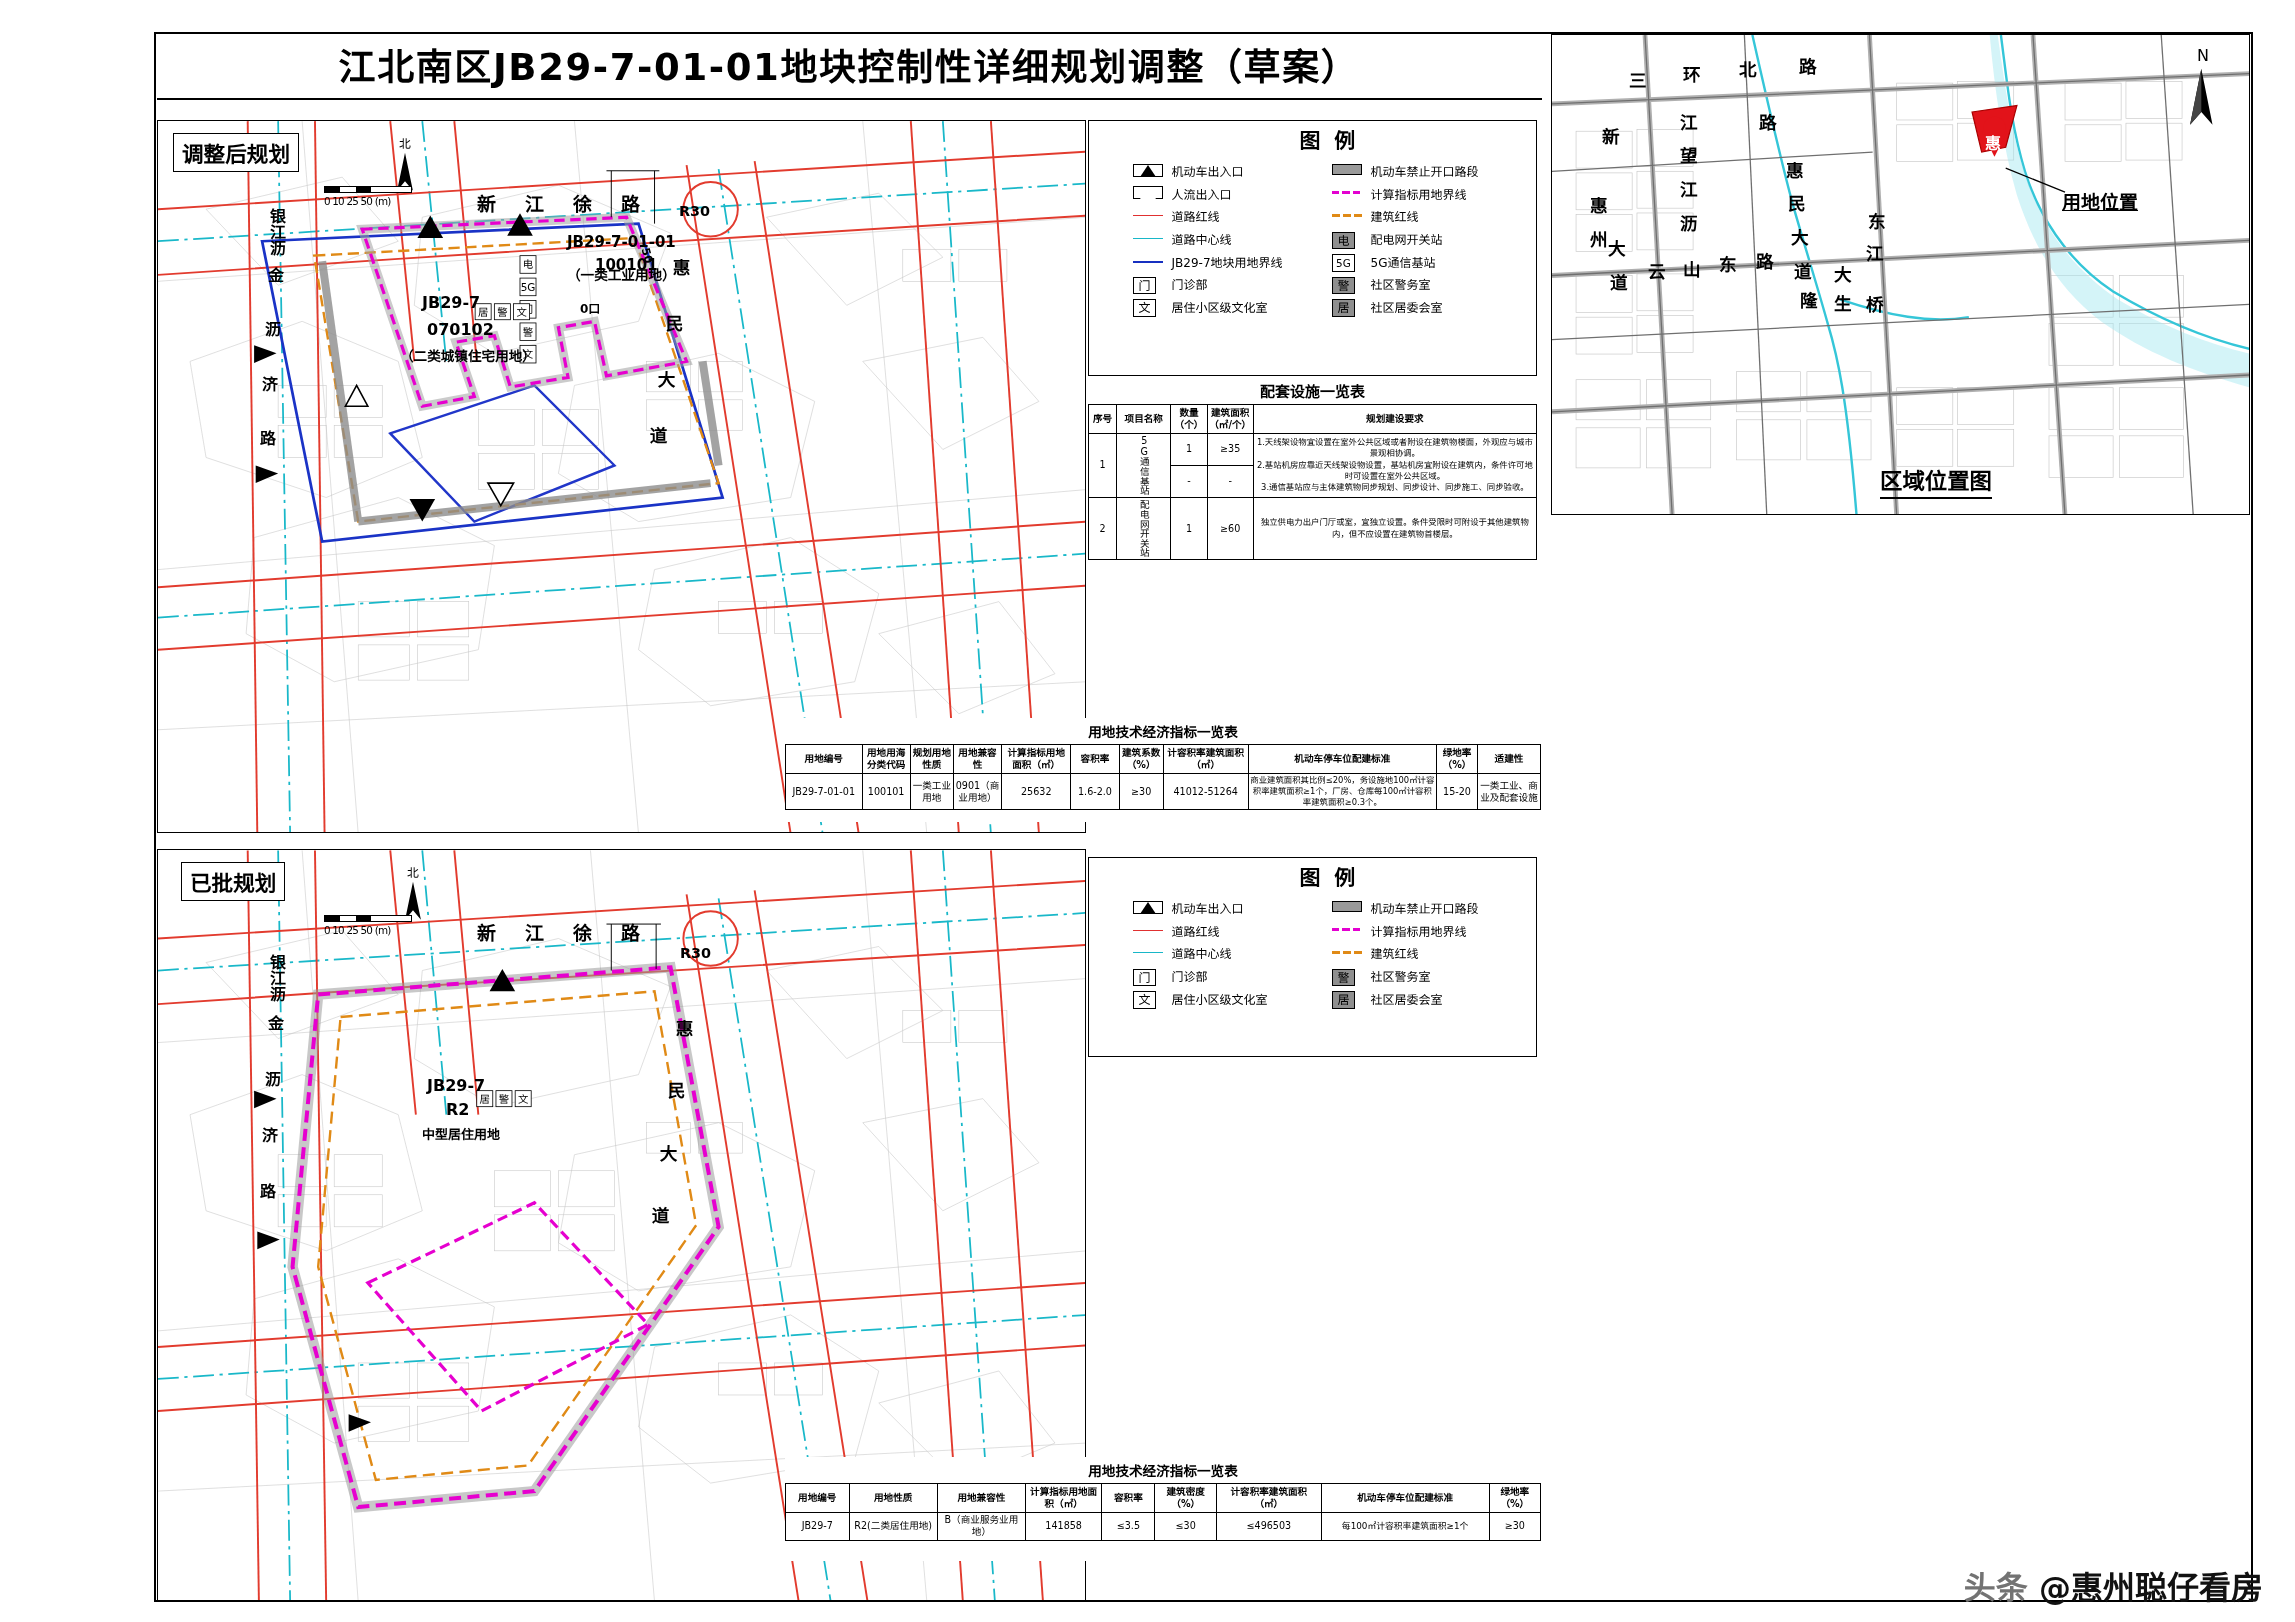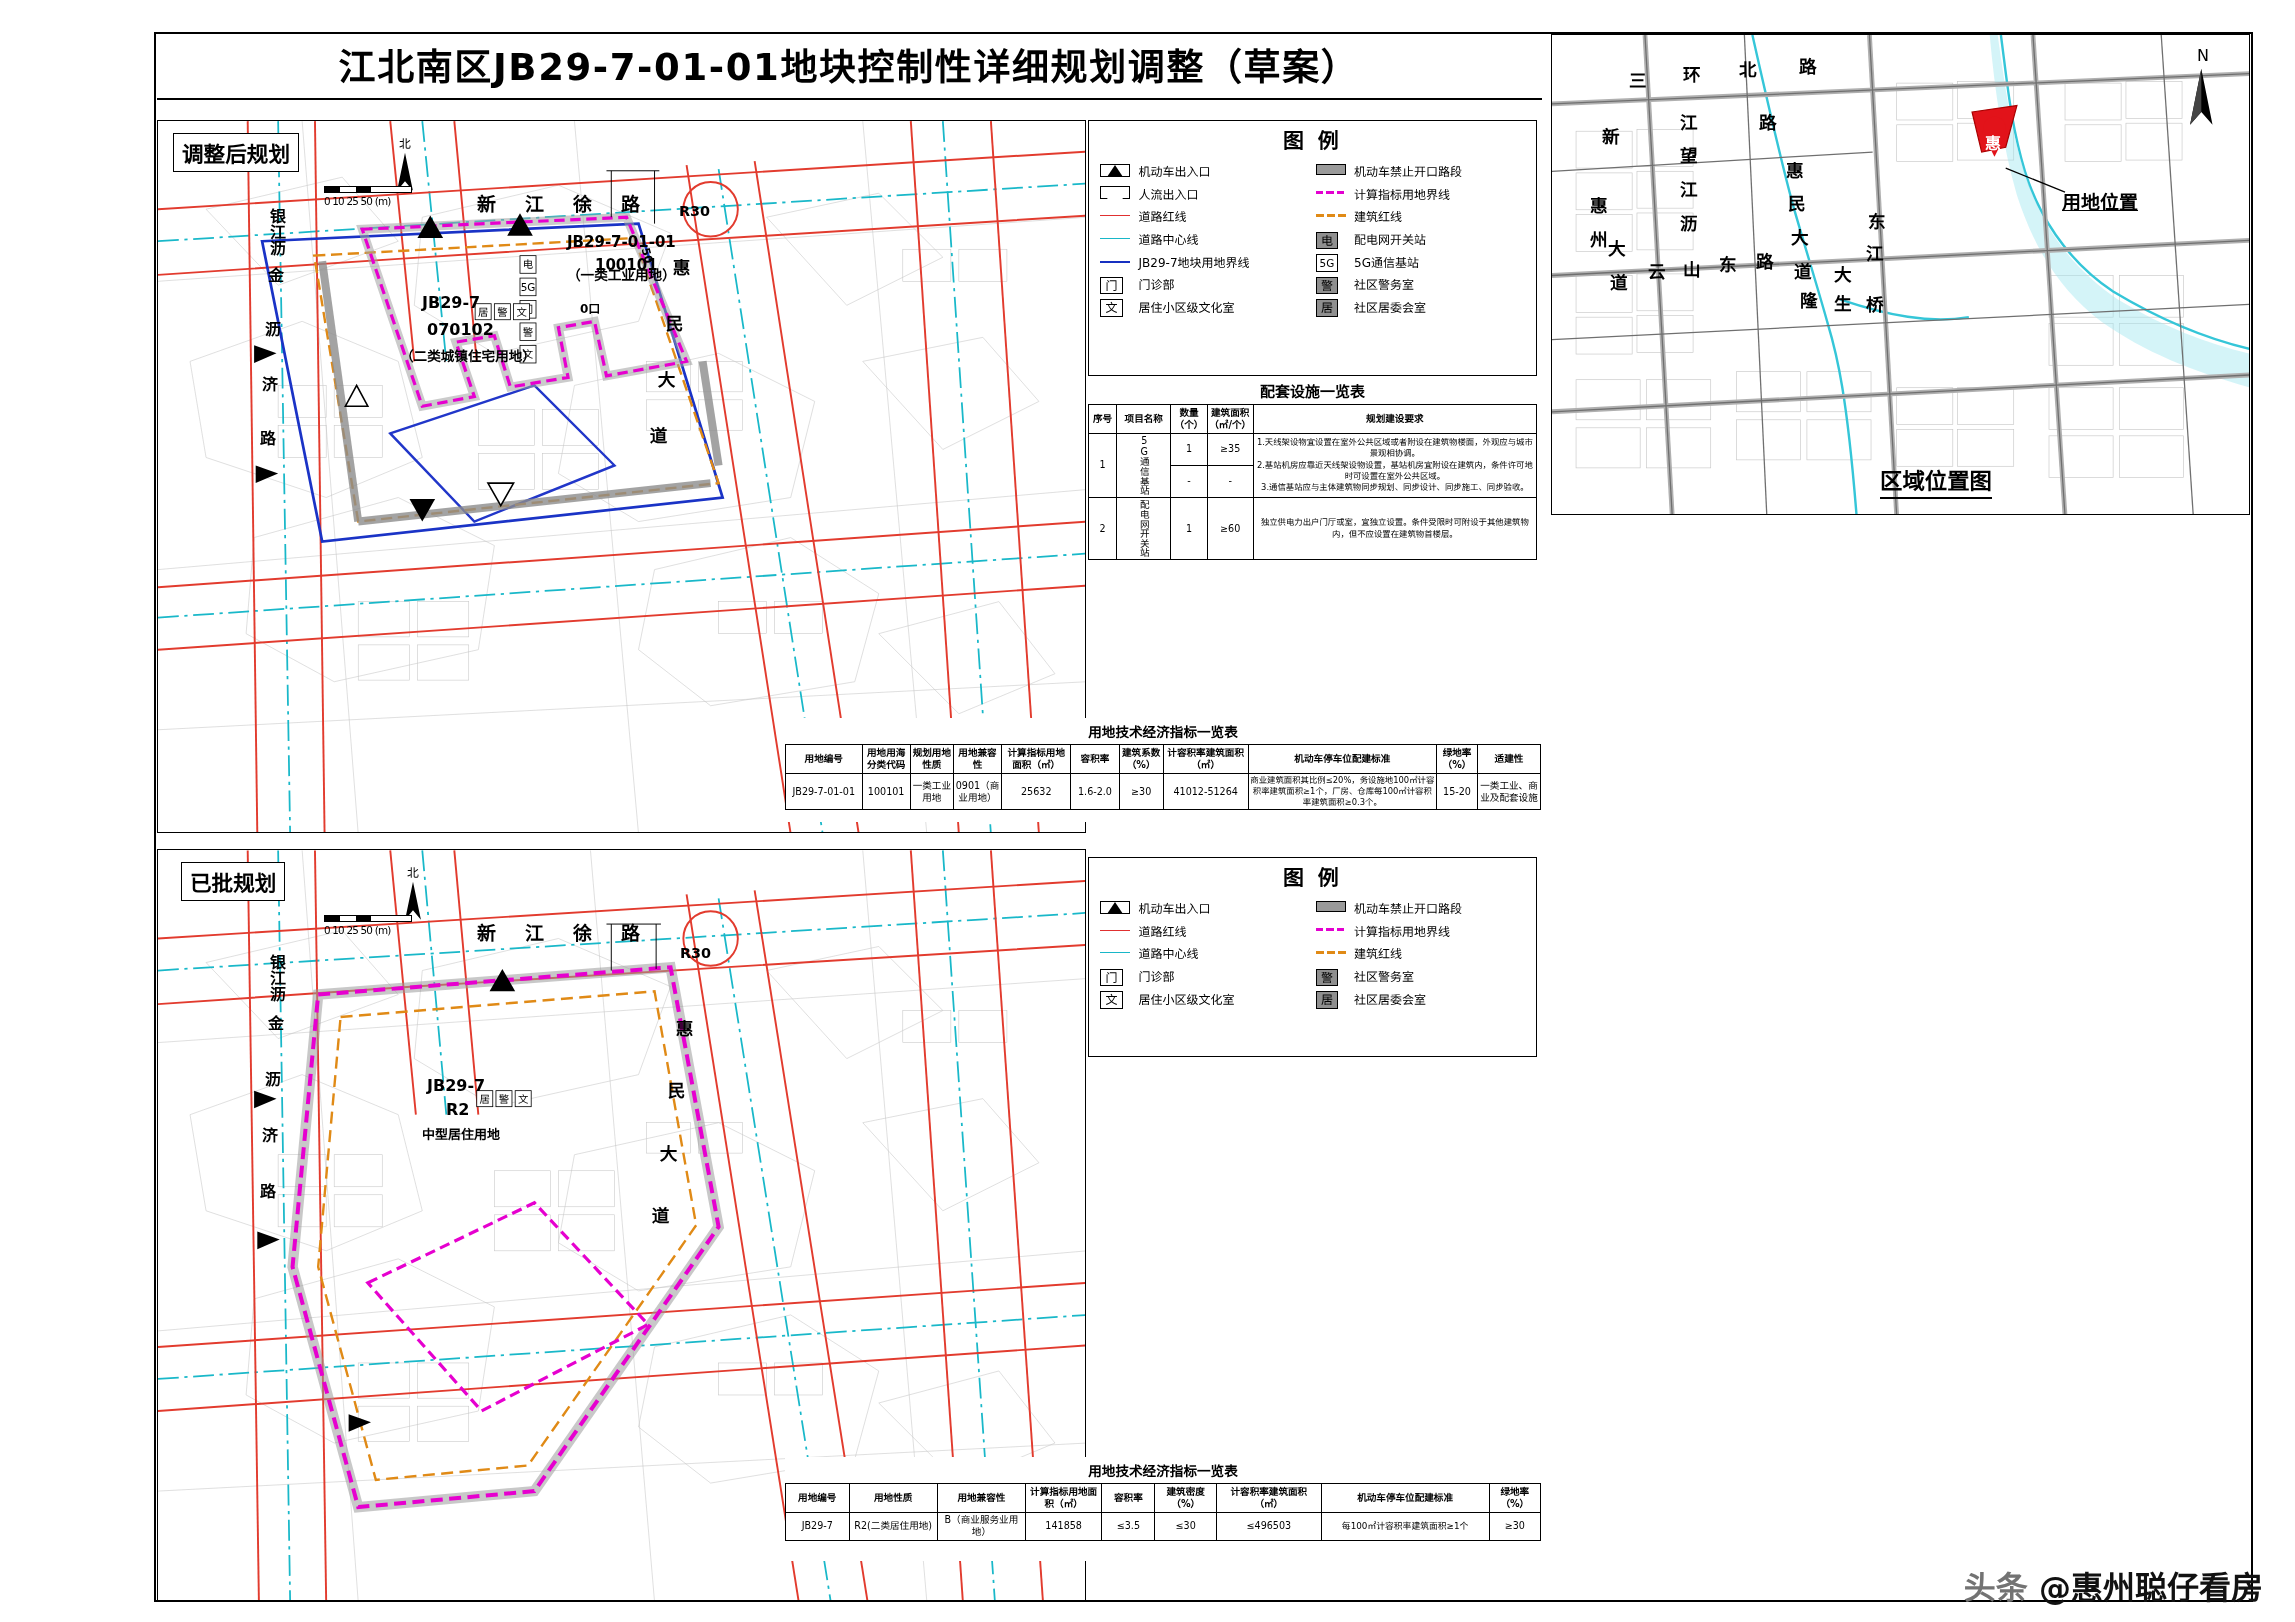--- a/index.html
+++ b/index.html
@@ -22,21 +22,21 @@
 
   .tagbox{position:absolute;border:1.6px solid #000;background:#fff;font-size:21.6px;font-weight:bold;padding:3.2px 8px;font-family:"DejaVu Sans",sans-serif;}
 
   .scalebar{position:absolute;font-size:10.4px;font-family:"DejaVu Sans",sans-serif;}
   .scalebar .bar{position:relative;width:88px;height:7.2px;border:0.8px solid #000;box-sizing:border-box;background:linear-gradient(to right,#000 0 18%,#fff 18% 36%,#000 36% 54%,#fff 54% 100%);}
   .scalebar .lbl{margin-top:1.6px;letter-spacing:-0.8px;}
 
   .compass{position:absolute;width:38px;height:56px;}
 
   
-  .legend{position:absolute;box-sizing:border-box;border:1.6px solid #000;background:#fff;}
+  .legend{position:absolute;box-sizing:border-box;border:1.6px solid #000;background:#fff;padding-left:33px;}
   .legend-title{text-align:center;font-size:21px;font-weight:bold;font-family:"DejaVu Sans",sans-serif;padding:3.2px 0 4.8px;letter-spacing:3.2px;}
   .legend-grid{display:grid;grid-template-columns:32px 1fr 32px 1fr;gap:5.6px 6.4px;padding:3.2px 11.2px 8px 11.2px;align-items:center;}
   .legend-grid .sym{width:32px;height:13.6px;position:relative;}
   .legend-grid .txt{font-size:12px;font-family:"DejaVu Sans",sans-serif;white-space:nowrap;}
 
   .sym-box{border:0.8px solid #000;width:30px;height:13px;box-sizing:border-box;background:#fff;}
   .sym-fillgray{border:0.8px solid #000;width:30px;height:11.2px;box-sizing:border-box;background:#9a9a9a;}
   .sym-line{width:30px;height:0;border-top:1.6px solid #000;margin-top:6.4px;}
   .sym-red{border-top:1.6px solid #e03030;}
   .sym-cyan{border-top:1.6px solid #18b7c8;}

